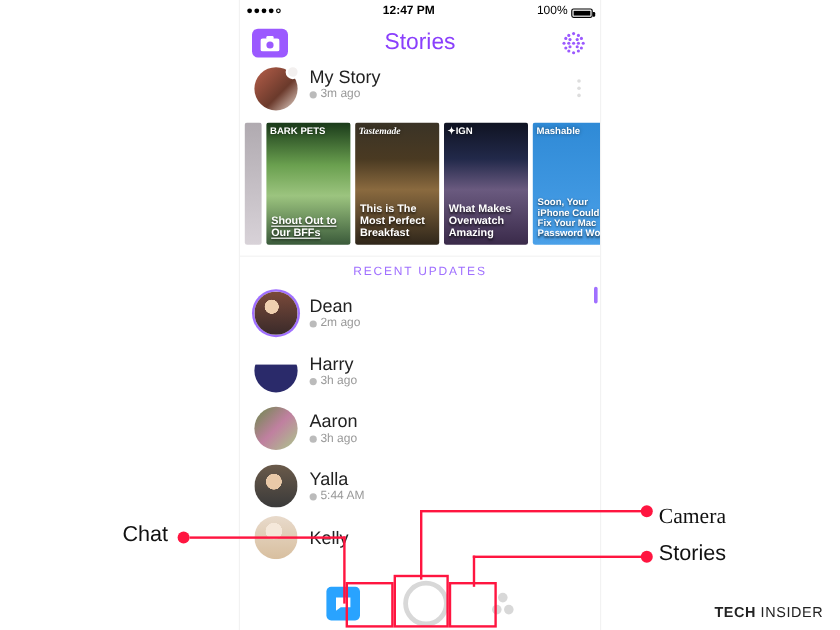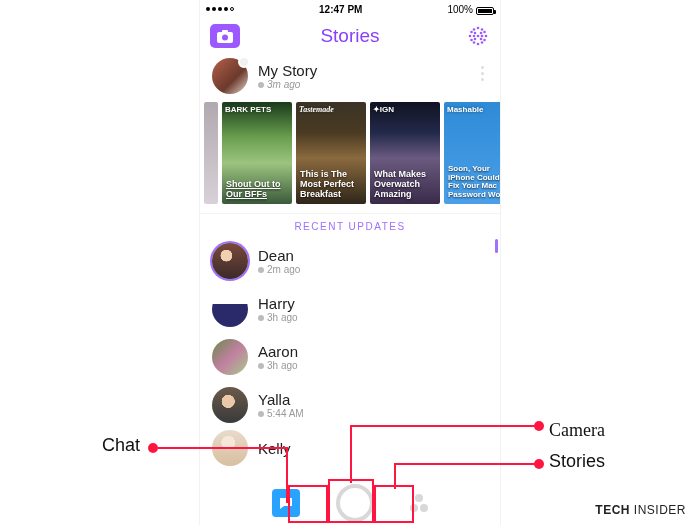--- a/index.html
+++ b/index.html
@@ -53,32 +53,32 @@
     pointer-events: none;
   }
   .dots-btn {
     position: absolute; right: 10px; top: 6px;
     width: 24px; height: 24px;
     display: flex; align-items: center; justify-content: center;
   }
   
   .mystory {
     height: 48px;
-    display: flex; align-items: center; padding: 2px 12px 6px 12px;
+    display: flex; align-items: flex-start; padding: 2px 12px 6px 12px;
     position: relative;
   }
   .mystory-avatar {
     width: 36px; height: 36px; border-radius: 50%;
     background: linear-gradient(135deg,#b75f4a 0%,#6b3a2c 60%,#e8d9cf 100%);
     position: relative;
   }
   .mystory-avatar::before { content:""; position:absolute; right:-2px; top:-2px; width:8px; height:8px; background:#f3f0ef; border-radius:50%; border:2px solid #fff; }
   .mystory-text { margin-left: 10px; }
   .mystory-name { font-size: 15px; color:#222; }
-  .mystory-sub { font-size: 10px; color:#999; display:flex; align-items:center; gap:3px;font-style:italic; }
+  .mystory-sub { font-size: 10px; color:#999; display:flex; align-items:center; gap:3px; }
   .mystory-sub::before { content:""; width:6px; height:6px; border-radius:50%; background:#bbb; }
   .more-dots { position:absolute; right:16px; top:12px; display:flex; flex-direction:column; gap:3px;}
   .more-dots span { width:3px; height:3px; border-radius:50%; background:#ddd; }
   
   .discover {
     display:flex; gap:4px; padding: 0 4px 8px 4px; overflow:hidden; height: 112px;
     border-bottom: 1px solid #f3f3f3;
   }
   .tile {
     width: 70px; height: 102px; border-radius: 2px; position:relative;

